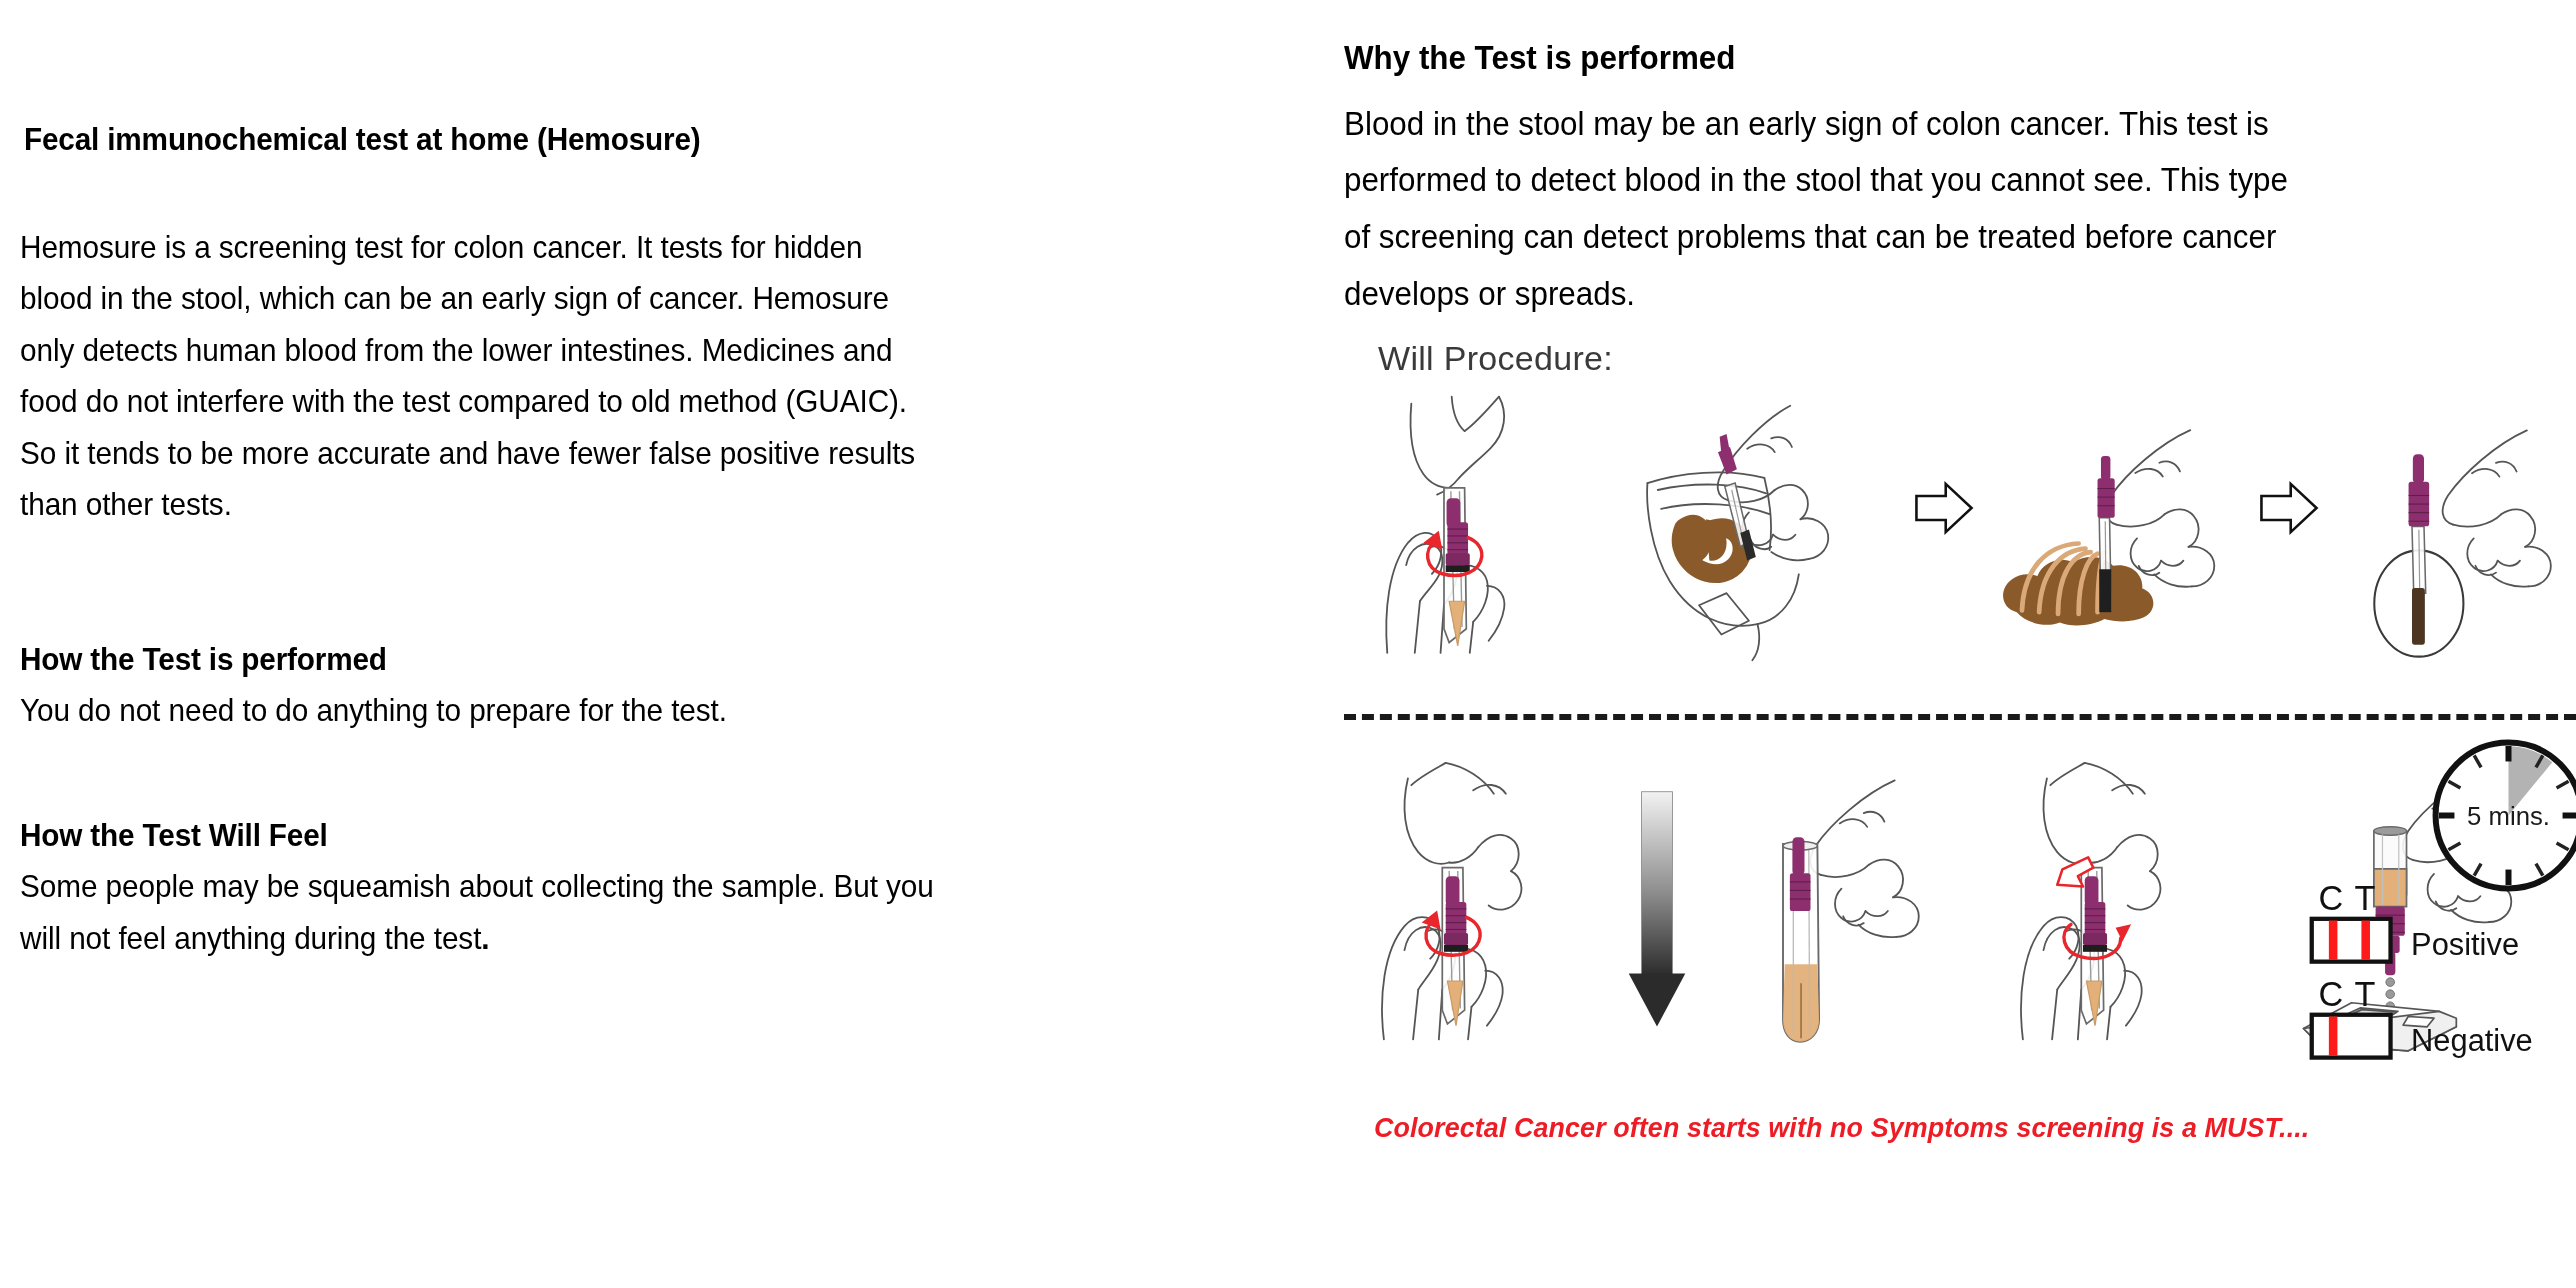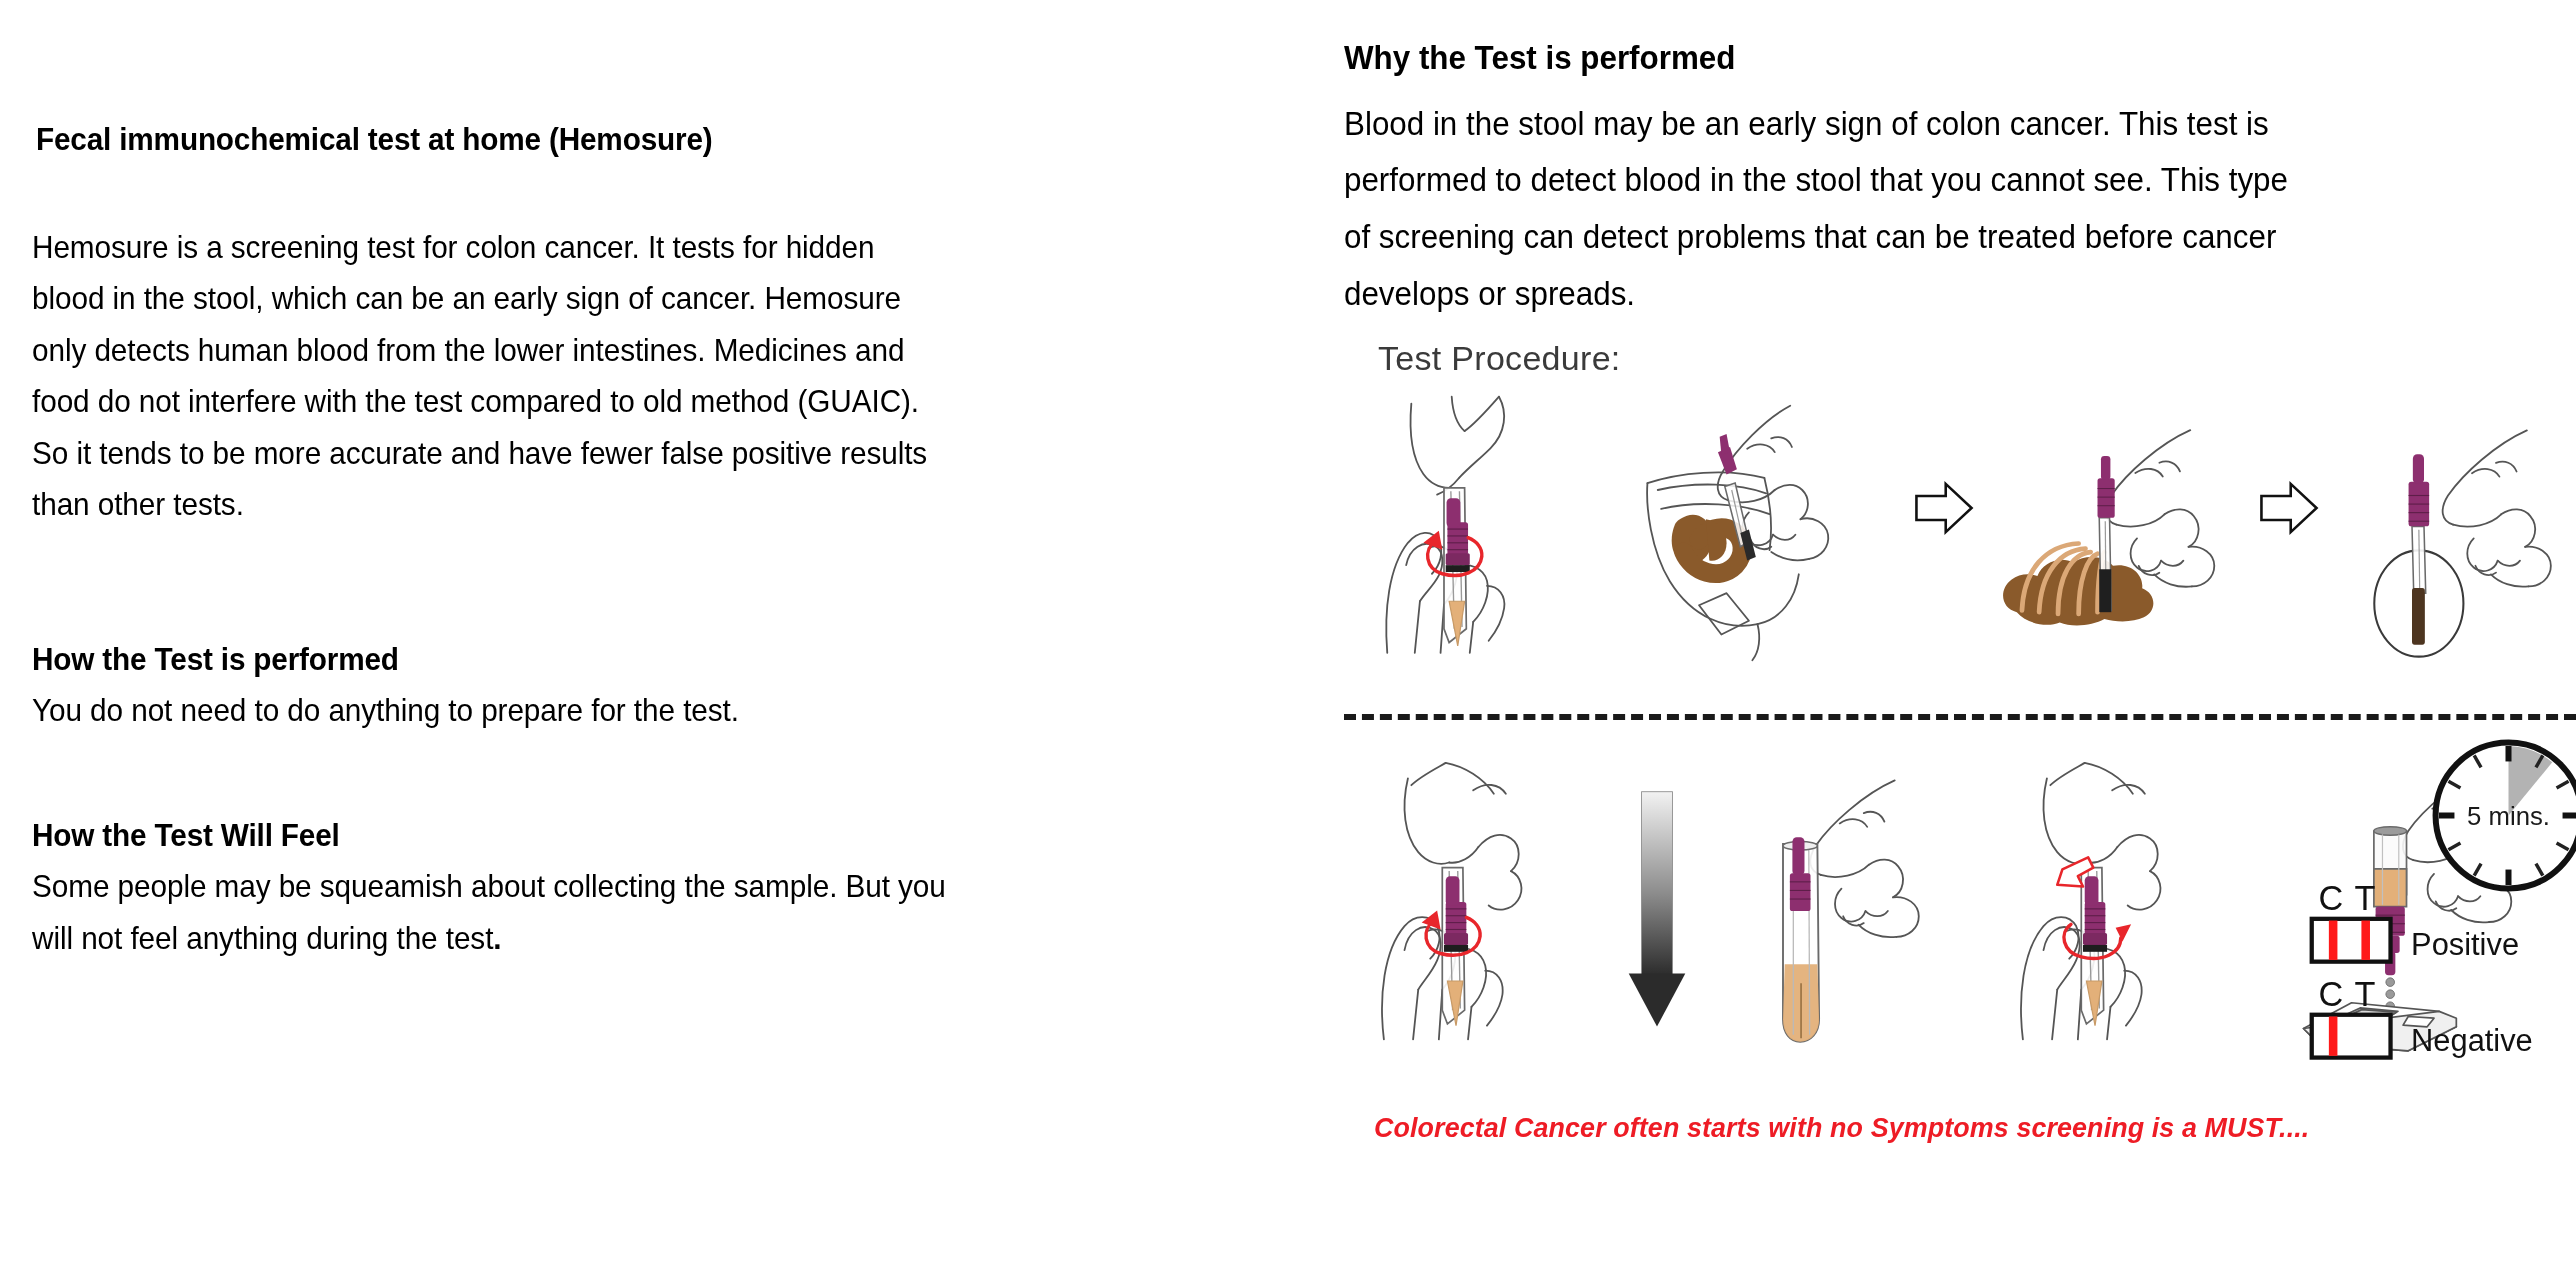--- a/index.html
+++ b/index.html
@@ -12,21 +12,21 @@
   }
   #page {
     position: relative;
     width: 2576px; height: 1288px;
     background: #fff;
   }
 
   
   #left-col {
     position: absolute;
-    left: 32px; top: 0;
+    left: 20px; top: 0;
     width: 1288px; height: 1288px;
   }
   .l-heading {
     position: absolute;
     font-weight: bold;
     font-size: 32px;
     line-height: 38px;
     letter-spacing: -0.2px;
     color: #000;
     white-space: nowrap;
@@ -122,21 +122,21 @@
   </div>
 
   <div id="right-col">
 
     <div class="r-heading" style="top:39px;left:13px;">Why the Test is performed</div>
     <div class="r-line" style="top:105px;left:13px;">Blood in the stool may be an early sign of colon cancer. This test is</div>
     <div class="r-line" style="top:161px;left:13px;">performed to detect blood in the stool that you cannot see. This type</div>
     <div class="r-line" style="top:218px;left:13px;">of screening can detect problems that can be treated before cancer</div>
     <div class="r-line" style="top:275px;left:13px;">develops or spreads.</div>
 
-    <div class="proc-label">Test Procedure:</div>
+    <div class="proc-label">Will Procedure:</div>
 
     <div class="ill" style="left:39px; top:395px; width:215px; height:275px;">
       <svg width="215" height="275" viewBox="0 0 250 320" aria-hidden="true">
         <g fill="none" stroke="#555" stroke-width="2.1" stroke-linejoin="round" stroke-linecap="round">
 
           <path d="M48 10 C45 45 48 72 62 92 C70 103 80 108 92 108"></path>
           <path d="M95 2 C96 18 101 34 110 42"></path>
           <path d="M110 42 C122 34 136 18 150 2"></path>
           <path d="M150 2 C160 20 158 44 140 62 C128 74 115 84 104 96"></path>
           <path d="M104 96 C96 106 88 112 78 116"></path>

